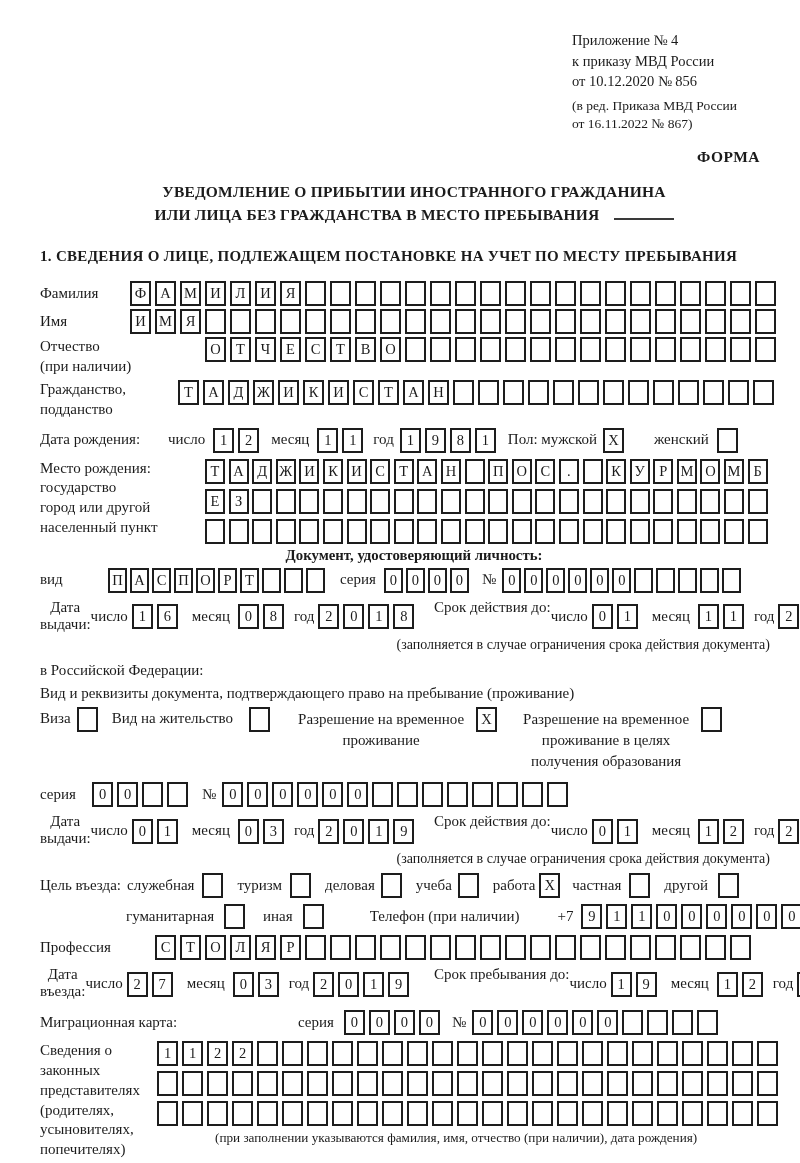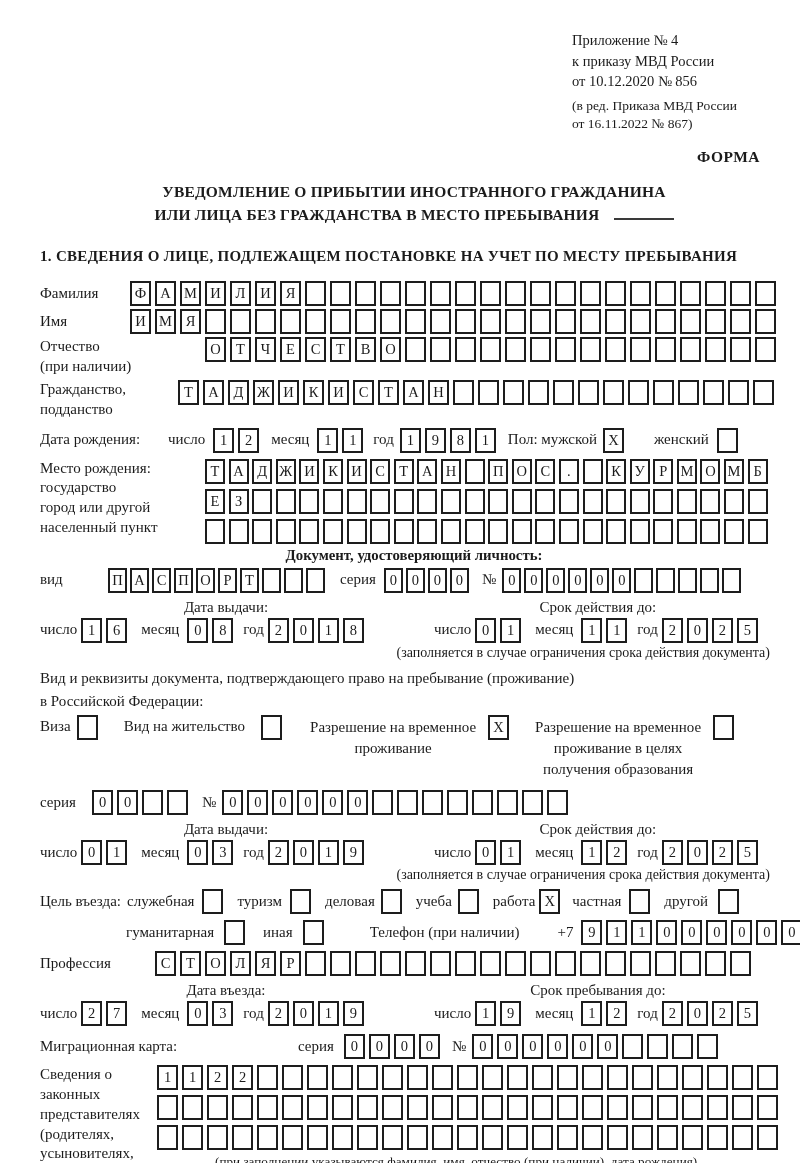--- a/index.html
+++ b/index.html
@@ -36,21 +36,21 @@
     display:flex; align-items:center; justify-content:center;
     font-size:14.5px; background:#fff;
   }
   .grid.compact .cell { width:19px; margin-right:3px; }
   .grid.tight .cell { width:20px; margin-right:3.6px; }
   .stack { display:flex; flex-direction:column; gap:5px; }
 
   .sub-center { text-align:center; font-weight:bold; margin:2px 0 4px; font-size:14.8px; }
 
   .dates { display:flex; margin-top:6px; }
-  .dcol { display:flex; flex-direction:column; flex:none;justify-content:flex-end; }
+  .dcol { display:flex; flex:none; }
   .dcol .dhead { text-align:center; margin-bottom:2px; }
   .dcol .dvals { display:flex; align-items:center; }
   .note { text-align:right; font-size:14px; margin:2px 18px 6px 0; }
 
   .para { margin-top:4px; line-height:1.55; }
 
   .pair { display:flex; align-items:flex-start; flex:none; }
   .pair .cell { margin-top:-2px; }
   .centerlbl { text-align:center; line-height:1.4; }
 
@@ -417,32 +417,32 @@
               <span class="cell">0</span>
               <span class="cell">2</span>
               <span class="cell">5</span>
             </span>
         </div>
       </div>
     </div>
     <div class="note">(заполняется в случае ограничения срока действия документа)</div>
 
     <div class="para">
+      <div>в Российской Федерации:</div>
       <div>Вид и реквизиты документа, подтверждающего право на пребывание (проживание)</div>
-      <div>в Российской Федерации:</div>
     </div>
 
     <div class="row top" style="margin-top:4px">
       <span class="pair">
         <span class="lbl mr6">Виза</span>
         <span class="grid">
             <span class="cell"></span>
           </span>
       </span>
-      <span class="pair" style="margin-left:22px">
+      <span class="pair" style="margin-left:10px">
         <span class="lbl" style="margin-right:16px">Вид на жительство</span>
         <span class="grid">
             <span class="cell"></span>
           </span>
       </span>
       <span class="pair" style="margin-left:24px">
         <span class="centerlbl" style="margin-right:12px">
           <div>Разрешение на временное</div>
           <div>проживание</div>
         </span>

